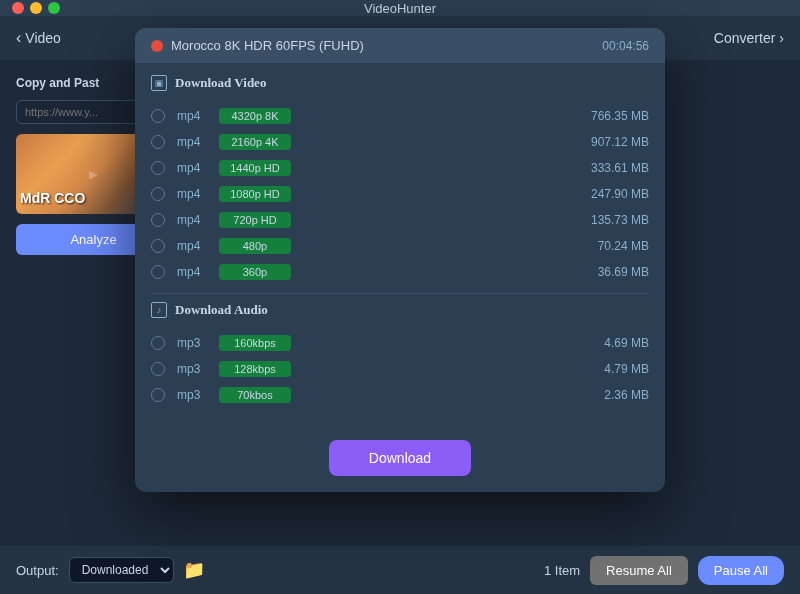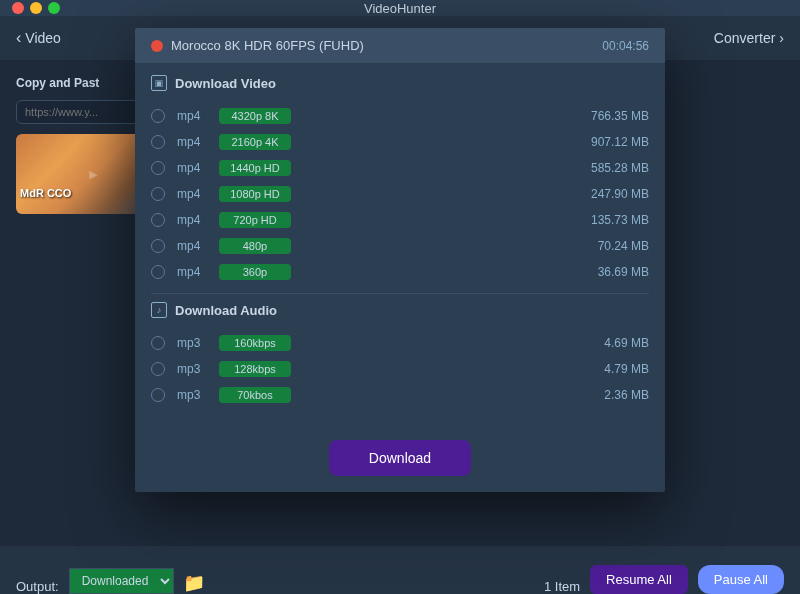--- a/index.html
+++ b/index.html
@@ -128,24 +128,24 @@
     .thumbnail-img {
       width: 100%;
       height: 100%;
       background: linear-gradient(135deg, #c87941 0%, #e8a050 30%, #d4884a 50%, #8b5e3c 70%, #2c4a6e 100%);
       display: flex;
       align-items: center;
       justify-content: center;
     }
     .thumbnail-label {
       position: absolute;
-      bottom: 15px;
+      bottom: 8px;
       left: 4px;
       color: #fff;
-      font-size: 11px;
+      font-size: 14px;
       font-weight: bold;
       text-shadow: 1px 1px 2px rgba(0,0,0,0.8);
     }
     .analyze-btn {
       background: #6b8cff;
       color: white;
       border: none;
       border-radius: 6px;
       padding: 8px 14px;
       font-size: 13px;
@@ -158,21 +158,21 @@
       right: 4px;
     }
 
     
     .dialog-overlay {
       position: absolute;
       top: 28px;
       left: 135px;
       width: 530px;
       background: #2c3e52;
-      border-radius: 2px;
+      border-radius: 11px;
       box-shadow: 0 20px 60px rgba(0,0,0,0.6);
       z-index: 10;
       overflow: hidden;
     }
 
     
     .dialog-header {
       background: #3a4f65;
       padding: 10px 16px;
       display: flex;
@@ -220,20 +220,21 @@
       display: flex;
       align-items: center;
       justify-content: center;
       font-size: 9px;
       color: #8ab0cc;
     }
     .section-title {
       color: #c8d6e5;
       font-size: 13px;
       font-weight: 600;
+      font-family: Liberation Serif, serif;
     }
 
     
     .format-row {
       display: flex;
       align-items: center;
       padding: 5px 0;
       gap: 12px;
     }
     .radio-btn {
@@ -267,71 +268,71 @@
     }
 
     .divider {
       height: 1px;
       background: #3a4f65;
       margin: 8px 0;
     }
 
     
     .download-btn {
-      background: #4c1d95;
+      background: #8b5cf6;
       color: white;
       border: none;
       border-radius: 8px;
       padding: 10px 40px;
       font-size: 14px;
       font-weight: 500;
       cursor: pointer;
       display: block;
       margin: 16px auto 0;
     }
 
     
     .bottom-bar {
       position: absolute;
       bottom: 0;
       left: 0;
       right: 0;
       height: 48px;
       background: #253445;
       display: flex;
-      align-items: flex-end;
+      align-items: center;
       padding: 0 16px;
       gap: 10px;
     }
     .output-label {
       color: #c8d6e5;
       font-size: 13px;
     }
     .output-select {
-      background: #15803d;
+      background: #0f172a;
       border: 1px solid #3a4f65;
-      border-radius: 0;
+      border-radius: 6px;
       color: #c8d6e5;
       font-size: 12px;
       padding: 4px 8px;
       outline: none;
       cursor: pointer;
     }
     .folder-icon {
       color: #6b9fd4;
       font-size: 18px;
       cursor: pointer;
     }
     .item-count {
       color: #c8d6e5;
       font-size: 13px;
       margin-left: auto;
     }
     .resume-btn {
-      background: #4c1d95;
+      background: #737373;
       color: white;
       border: none;
       border-radius: 6px;
       padding: 7px 16px;
       font-size: 13px;
       cursor: pointer;
     }
     .pause-btn {
       background: #6b8cff;
       color: white;
@@ -374,20 +375,21 @@
       <div class="thumbnail-item">
         <div class="thumbnail-img">
           <span style="font-size:11px; color: rgba(255,255,255,0.3);">▶</span>
         </div>
         <span class="thumbnail-label">MdR CCO</span>
       </div>
       <div class="delete-icon-area">
         <span style="color:#6b8cff; font-size:14px; cursor:pointer;">🗑</span>
       </div>
     </div>
+    <button class="analyze-btn">Analyze</button>
   </div>
 
   <div style="flex:1;"></div>
 </div>
 
 <div class="dialog-overlay">
 
   <div class="dialog-header">
     <div class="dialog-header-left">
       <div class="red-dot"></div>
@@ -413,21 +415,21 @@
       <div class="format-row">
         <div class="radio-btn"></div>
         <span class="format-type">mp4</span>
         <span class="quality-badge">2160p 4K</span>
         <span class="file-size">907.12 MB</span>
       </div>
       <div class="format-row">
         <div class="radio-btn"></div>
         <span class="format-type">mp4</span>
         <span class="quality-badge">1440p HD</span>
-        <span class="file-size">585.28 MB</span>
+        <span class="file-size">333.61 MB</span>
       </div>
       <div class="format-row">
         <div class="radio-btn"></div>
         <span class="format-type">mp4</span>
         <span class="quality-badge">1080p HD</span>
         <span class="file-size">247.90 MB</span>
       </div>
       <div class="format-row">
         <div class="radio-btn"></div>
         <span class="format-type">mp4</span>

